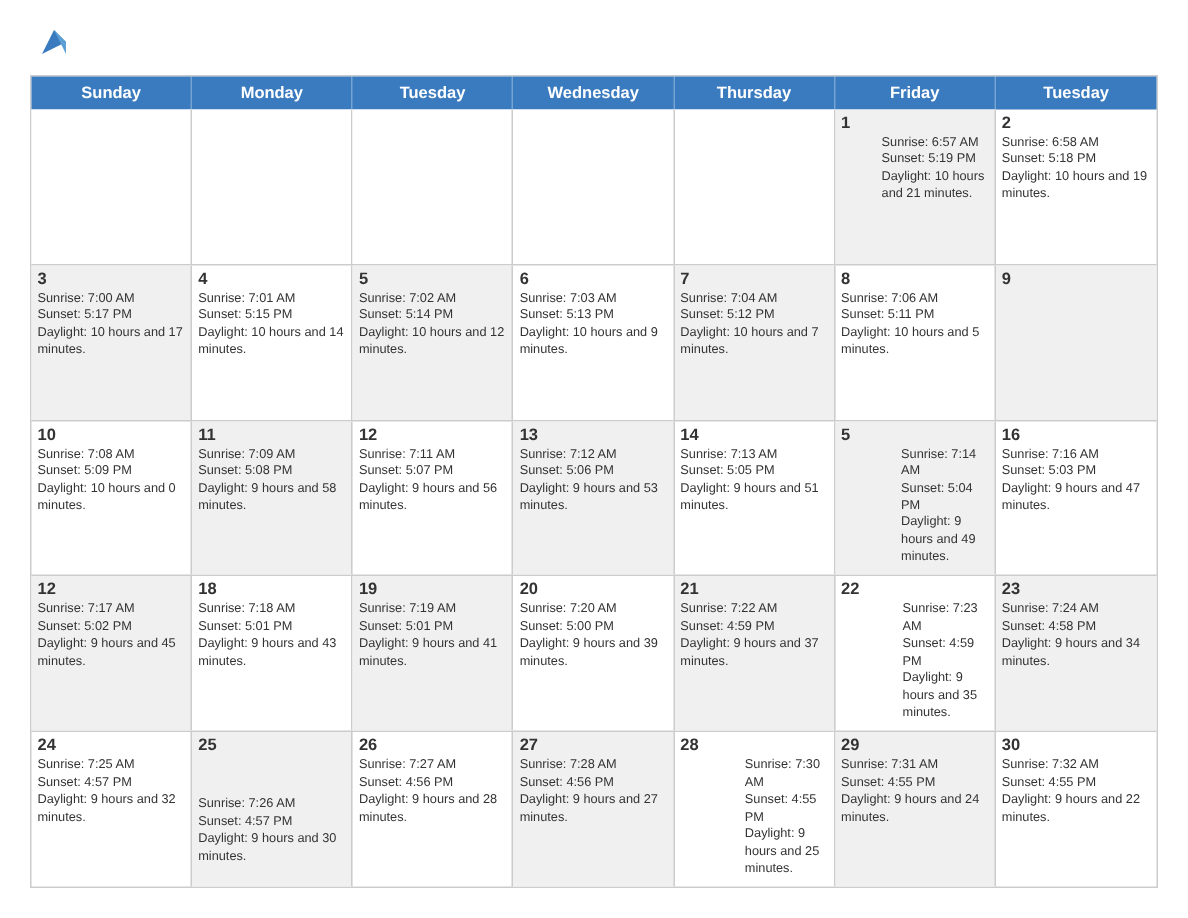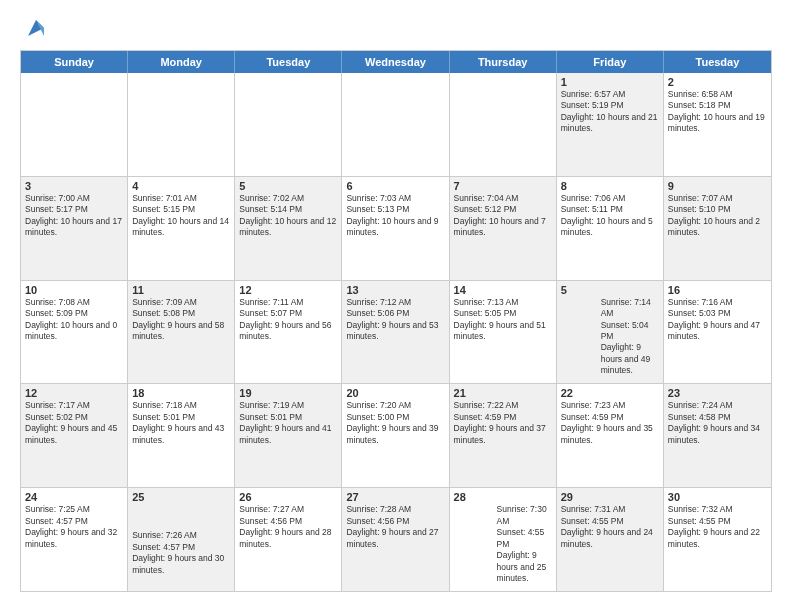--- a/index.html
+++ b/index.html
@@ -149,21 +149,21 @@
       </div>
     <div class="cal-body">
     <div class="cal-row">
           <div class="cal-cell empty"></div>
           <div class="cal-cell empty"></div>
           <div class="cal-cell empty"></div>
           <div class="cal-cell empty"></div>
           <div class="cal-cell empty"></div>
           <div class="cal-cell shaded">
             <div class="day-num">1</div>
-            <div class="cell-info" style="white-space: pre-line;">Sunrise: 6:57 AM
+            <div class="cell-info" style="white-space: pre-line; margin-left: 27px;">Sunrise: 6:57 AM
 Sunset: 5:19 PM
 Daylight: 10 hours and 21 minutes.</div>
           </div>
           <div class="cal-cell">
             <div class="day-num">2</div>
             <div class="cell-info" style="white-space: pre-line;">Sunrise: 6:58 AM
 Sunset: 5:18 PM
 Daylight: 10 hours and 19 minutes.</div>
           </div>
         </div>
@@ -199,23 +199,20 @@
 Daylight: 10 hours and 7 minutes.</div>
           </div>
           <div class="cal-cell">
             <div class="day-num">8</div>
             <div class="cell-info" style="white-space: pre-line;">Sunrise: 7:06 AM
 Sunset: 5:11 PM
 Daylight: 10 hours and 5 minutes.</div>
           </div>
           <div class="cal-cell shaded">
             <div class="day-num">9</div>
-            <div class="cell-info" style="white-space: pre-line;">Sunrise: 7:07 AM
-Sunset: 5:10 PM
-Daylight: 10 hours and 2 minutes.</div>
           </div>
         </div>
         <div class="cal-row">
           <div class="cal-cell">
             <div class="day-num">10</div>
             <div class="cell-info" style="white-space: pre-line;">Sunrise: 7:08 AM
 Sunset: 5:09 PM
 Daylight: 10 hours and 0 minutes.</div>
           </div>
           <div class="cal-cell shaded">
@@ -281,21 +278,21 @@
 Daylight: 9 hours and 39 minutes.</div>
           </div>
           <div class="cal-cell shaded">
             <div class="day-num">21</div>
             <div class="cell-info" style="white-space: pre-line;">Sunrise: 7:22 AM
 Sunset: 4:59 PM
 Daylight: 9 hours and 37 minutes.</div>
           </div>
           <div class="cal-cell">
             <div class="day-num">22</div>
-            <div class="cell-info" style="white-space: pre-line;">Sunrise: 7:23 AM
+            <div class="cell-info" style="white-space: pre-line; margin-left: 41px;">Sunrise: 7:23 AM
 Sunset: 4:59 PM
 Daylight: 9 hours and 35 minutes.</div>
           </div>
           <div class="cal-cell shaded">
             <div class="day-num">23</div>
             <div class="cell-info" style="white-space: pre-line;">Sunrise: 7:24 AM
 Sunset: 4:58 PM
 Daylight: 9 hours and 34 minutes.</div>
           </div>
         </div>

